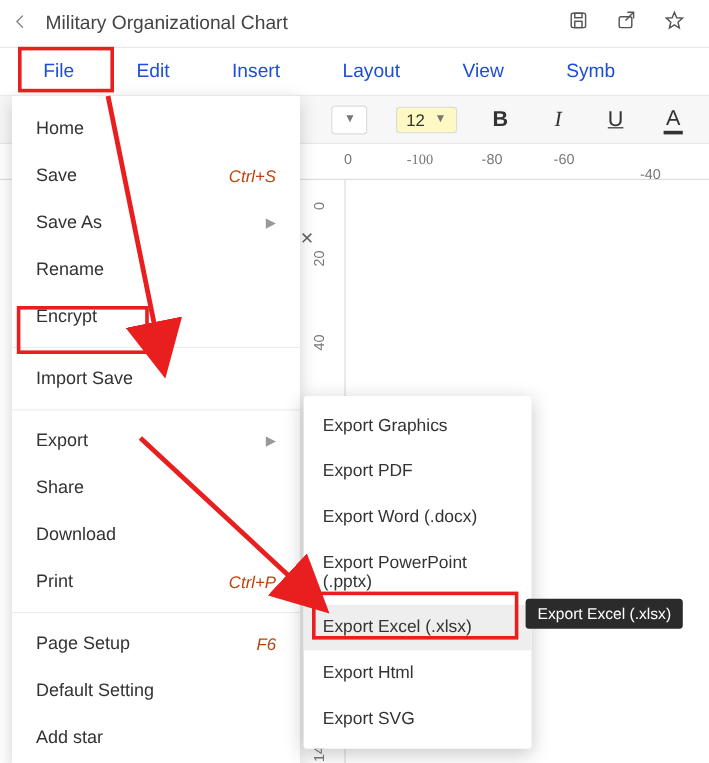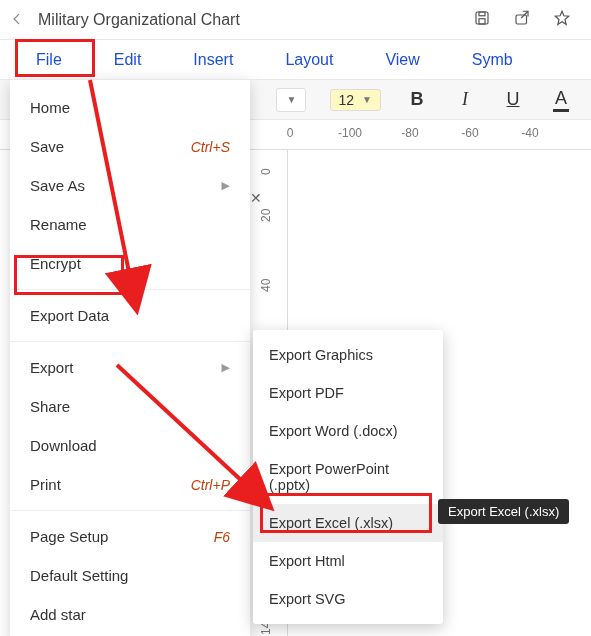--- a/index.html
+++ b/index.html
@@ -18,24 +18,24 @@
   .txtbtn { font-size: 18px; width: 24px; text-align: center; color: #333; cursor: pointer; }
   .bold { font-weight: bold; }
   .ital { font-style: italic; font-family: Georgia, serif; }
   .uline { text-decoration: underline; }
   .afont { display: inline-flex; flex-direction: column; align-items: center; }
   .afontbar { width: 16px; height: 3px; background: #333; }
   .dd-caret { font-size: 10px; color: #777; margin-left: 2px; }
   .ruler-h { height: 30px; display: flex; position: relative; border-bottom: 1px solid #ddd; font-size: 12px; color: #777; padding-left: 285px; }
   .ruler-h span { position: absolute; transform: translateX(-50%); top: 6px; }
   .ruler-h span.t0 { left: 290px; }
-  .ruler-h span.t1 { left: 350px; }
+  .ruler-h span.t1 { left: 350px; font-family: Liberation Serif, serif; }
   .ruler-h span.t2 { left: 410px; }
   .ruler-h span.t3 { left: 470px; }
-  .ruler-h span.t4 { left: 530px; }
+  .ruler-h span.t4 { left: 542px; margin-top: 12px; }
   .workarea { position: relative; height: 486px; }
   .ruler-v { position: absolute; left: 258px; top: 0; bottom: 0; width: 30px; border-right: 1px solid #ddd; font-size: 12px; color: #777; }
   .ruler-v span { position: absolute; left: 8px; transform: rotate(-90deg); transform-origin: left center; }
   .flyout { position: absolute; left: 10px; top: 80px; width: 240px; background: #fff; box-shadow: 0 3px 14px rgba(0,0,0,0.18); z-index: 2; padding: 8px 0; }
   .mitem { display: flex; align-items: center; justify-content: space-between; padding: 11px 20px; font-size: 15px; color: #333; cursor: pointer; }
   .mitem .sc { color: #c2410c; font-size: 14px; font-style: italic; }
   .mitem .sub-arrow { color: #999; font-size: 11px; }
   .msep { height: 1px; background: #eee; margin: 6px 0; }
   .export-red { position: absolute; border: 3px solid #e91e1e; left: 14px; top: 255px; width: 110px; height: 40px; pointer-events: none; z-index: 5; }
   .submenu { position: absolute; left: 253px; top: 330px; width: 190px; background: #fff; box-shadow: 0 4px 16px rgba(0,0,0,0.22); z-index: 2; padding: 6px 0; border-radius: 3px; }
@@ -139,21 +139,21 @@
       <span class="sub-arrow">▶</span>
     </div>
   <div class="mitem">
       <span>Rename</span>
     </div>
   <div class="mitem">
       <span>Encrypt</span>
     </div>
   <div class="msep"></div>
   <div class="mitem">
-      <span>Export Data</span>
+      <span>Import Save</span>
     </div>
   <div class="msep"></div>
   <div class="mitem">
       <span>Export</span>
       <span class="sub-arrow">▶</span>
     </div>
   <div class="mitem">
       <span>Share</span>
     </div>
   <div class="mitem">

